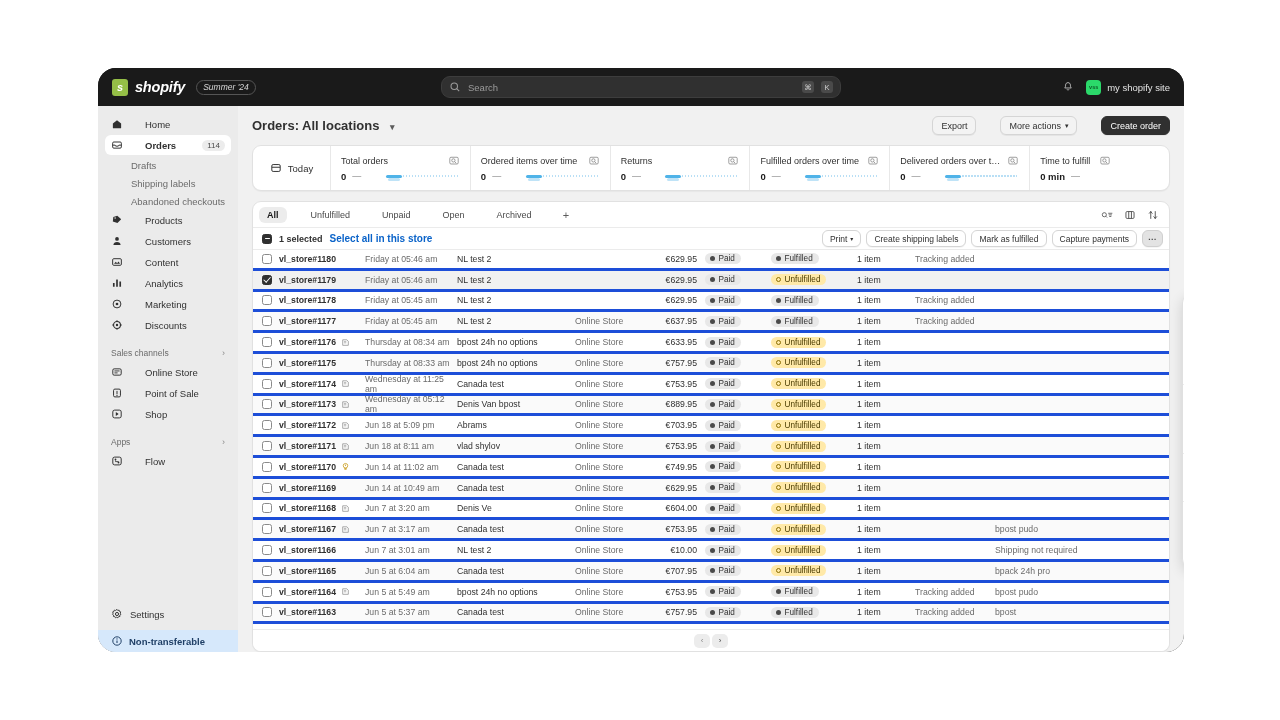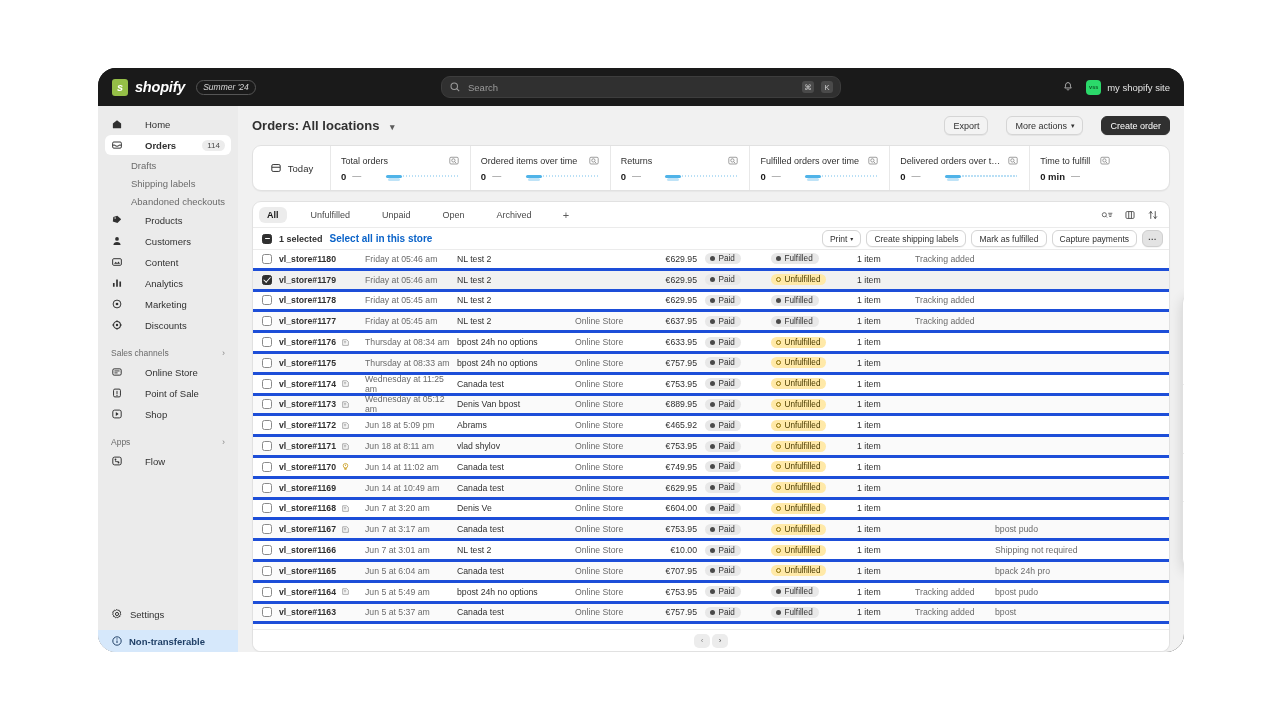--- a/index.html
+++ b/index.html
@@ -132,21 +132,21 @@
     min-width: 0; display: flex; flex-direction: column;
     position: relative;
   }
   .page-head {
     display: flex; align-items: center;
     margin-bottom: 10px;
   }
   .page-title { font-size: 13px; font-weight: 700; color: #303030; }
   .page-title .loc { font-weight: 700; }
   .chev-dn { margin-left: 7px; color: #5c5c5c; font-size: 9px; }
-  .head-actions { margin-left: auto; display: flex; align-items: flex-end; gap: 18px; }
+  .head-actions { margin-left: auto; display: flex; align-items: flex-end; gap: 24px; }
   .btn {
     height: 19px; border-radius: 6px;
     background: #fff; border: 1px solid #d5d5d5;
     font-size: 9px; color: #303030;
     padding: 0 8px;
     display: flex; align-items: center; gap: 4px;
     box-shadow: 0 1px 0 rgba(0,0,0,0.05);
     white-space: nowrap;
   }
   .btn.plain { background: #f3f3f3; border-color: #d5d5d5; }
@@ -851,21 +851,21 @@
               <div class="c-id">vl_store#1172</div>
               <div class="c-note">
                 <svg style="width:9px;height:9px" viewBox="0 0 16 16">
                   <path d="M3 3.2h7.4l2.6 2.6v7.2H3z" fill="none" stroke="#8a8a8a" stroke-width="1.3" stroke-linejoin="round"></path>
                   <path d="M5.2 6.4h4.2M5.2 8.6h4.2" stroke="#8a8a8a" stroke-width="1.1"></path>
                 </svg>
               </div>
               <div class="c-date muted">Jun 18 at 5:09 pm</div>
               <div class="c-cust">Abrams</div>
               <div class="c-chan muted">Online Store</div>
-              <div class="c-total">€465.92</div>
+              <div class="c-total">€703.95</div>
               <div class="c-pay"><span class="pill gray"><span class="dot filled"></span>Paid</span></div>
               <div class="c-ful"><span class="pill yellow"><span class="dot hollow"></span>Unfulfilled</span></div>
               <div class="c-items">1 item</div>
               <div class="c-track muted"></div>
               <div class="c-del muted"></div>
             </div>
             <div class="row alt">
               <div class="c-cb">
                 <div class="cb"></div>
               </div>

